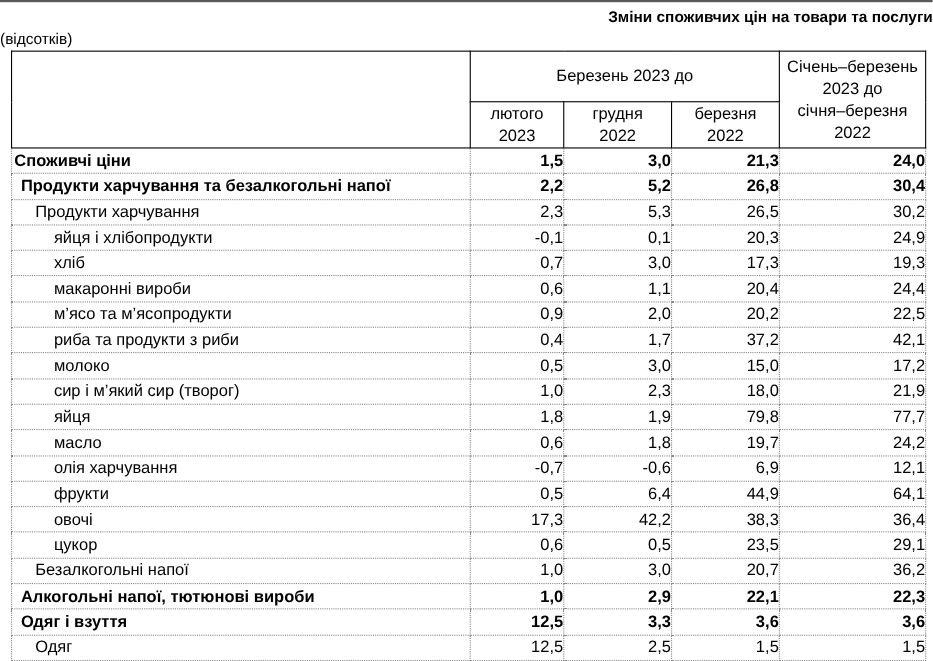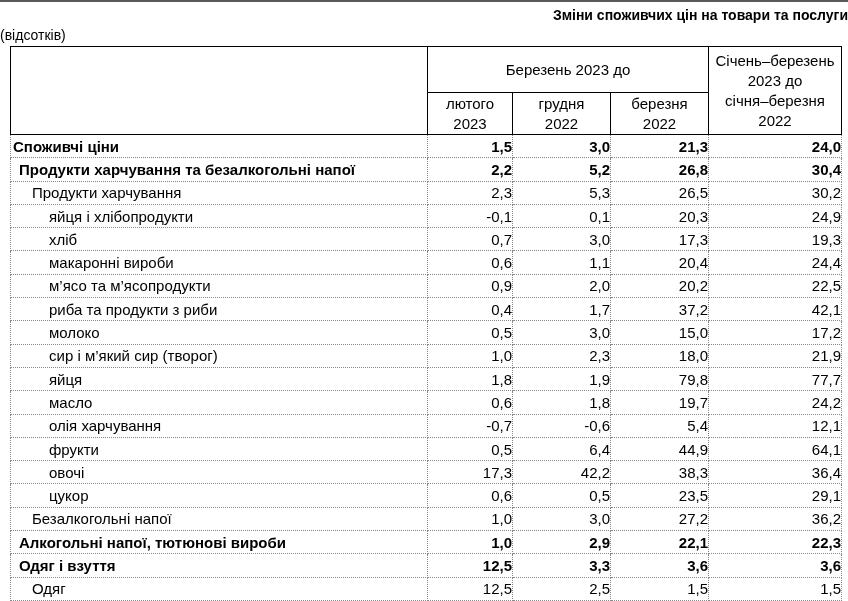--- a/index.html
+++ b/index.html
@@ -185,21 +185,21 @@
           <td class="label-cell">масло</td>
           <td class="num-cell">0,6</td>
           <td class="num-cell">1,8</td>
           <td class="num-cell">19,7</td>
           <td class="num-cell">24,2</td>
         </tr>
         <tr class="indent-3">
           <td class="label-cell">олія харчування</td>
           <td class="num-cell">-0,7</td>
           <td class="num-cell">-0,6</td>
-          <td class="num-cell">5,4</td>
+          <td class="num-cell">6,9</td>
           <td class="num-cell">12,1</td>
         </tr>
         <tr class="indent-3">
           <td class="label-cell">фрукти</td>
           <td class="num-cell">0,5</td>
           <td class="num-cell">6,4</td>
           <td class="num-cell">44,9</td>
           <td class="num-cell">64,1</td>
         </tr>
         <tr class="indent-3">
@@ -213,21 +213,21 @@
           <td class="label-cell">цукор</td>
           <td class="num-cell">0,6</td>
           <td class="num-cell">0,5</td>
           <td class="num-cell">23,5</td>
           <td class="num-cell">29,1</td>
         </tr>
         <tr class="indent-2">
           <td class="label-cell">Безалкогольні напої</td>
           <td class="num-cell">1,0</td>
           <td class="num-cell">3,0</td>
-          <td class="num-cell">27,2</td>
+          <td class="num-cell">20,7</td>
           <td class="num-cell">36,2</td>
         </tr>
         <tr class="bold indent-1">
           <td class="label-cell">Алкогольні напої, тютюнові вироби</td>
           <td class="num-cell">1,0</td>
           <td class="num-cell">2,9</td>
           <td class="num-cell">22,1</td>
           <td class="num-cell">22,3</td>
         </tr>
         <tr class="bold indent-1">

